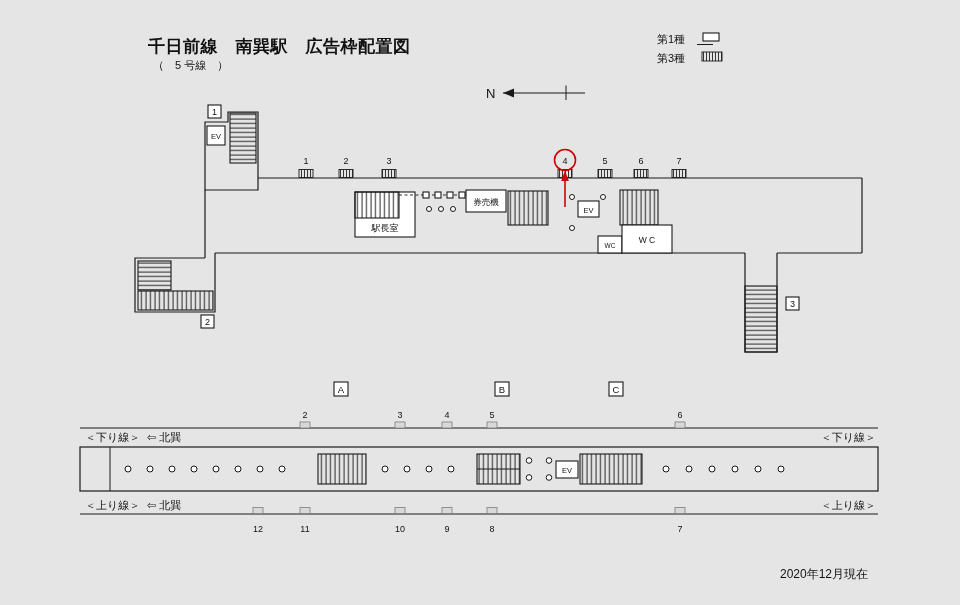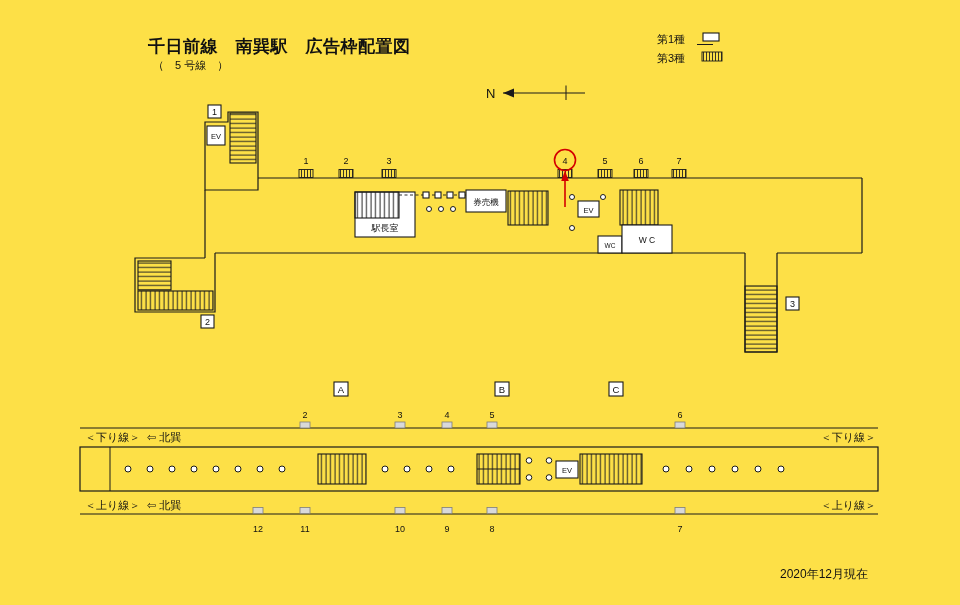--- a/index.html
+++ b/index.html
@@ -1,16 +1,16 @@
 <!DOCTYPE html>
 <html><head>
 <meta charset="utf-8">
 <style>
   html,body{margin:0;padding:0;background:#ffffff;}
-  .stage{position:relative;width:960px;height:605px;background:#fde047;overflow:hidden;
+  .stage{position:relative;width:960px;height:605px;background:#e5e5e5;overflow:hidden;
          font-family:"Liberation Sans","DejaVu Sans",sans-serif;}
   svg{display:block;}
   svg text{font-family:"Liberation Sans","DejaVu Sans",sans-serif;fill:#111;}
   .f17b{font-size:17px;font-weight:700;letter-spacing:0.5px;}
   .f11{font-size:11px;}
   .f12{font-size:12px;}
   .f13{font-size:13px;}
   .f9{font-size:9px;}
   .f95{font-size:9.5px;}
   .f85{font-size:8.5px;}

